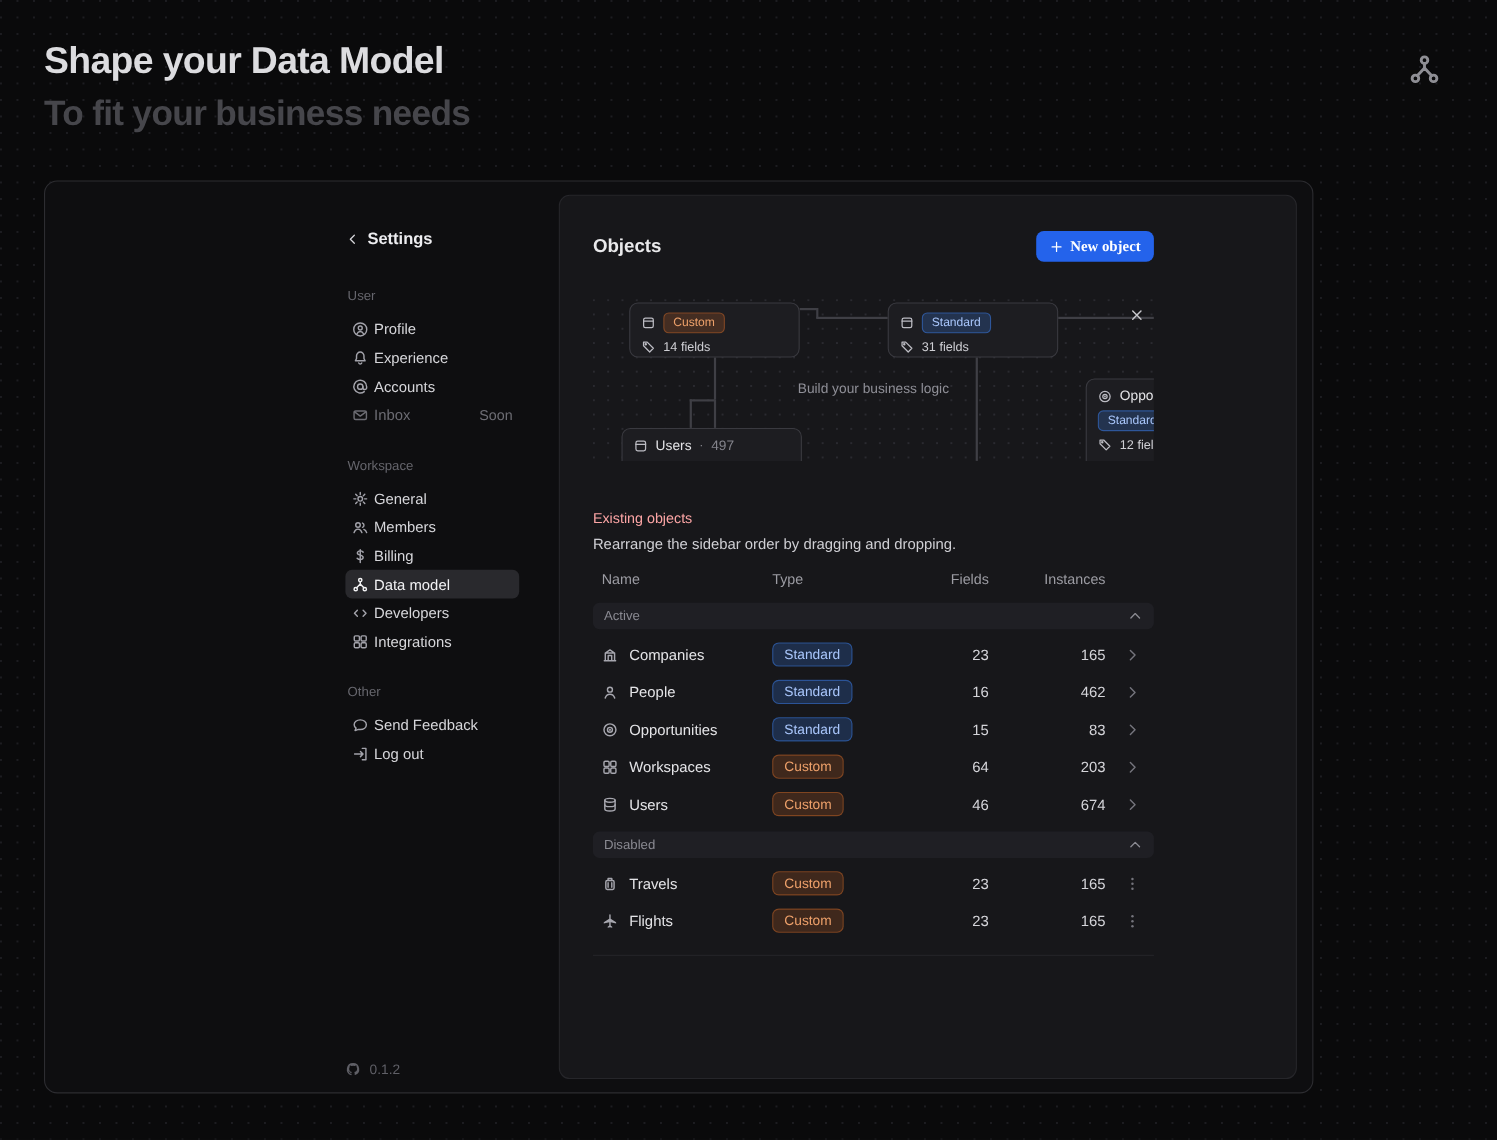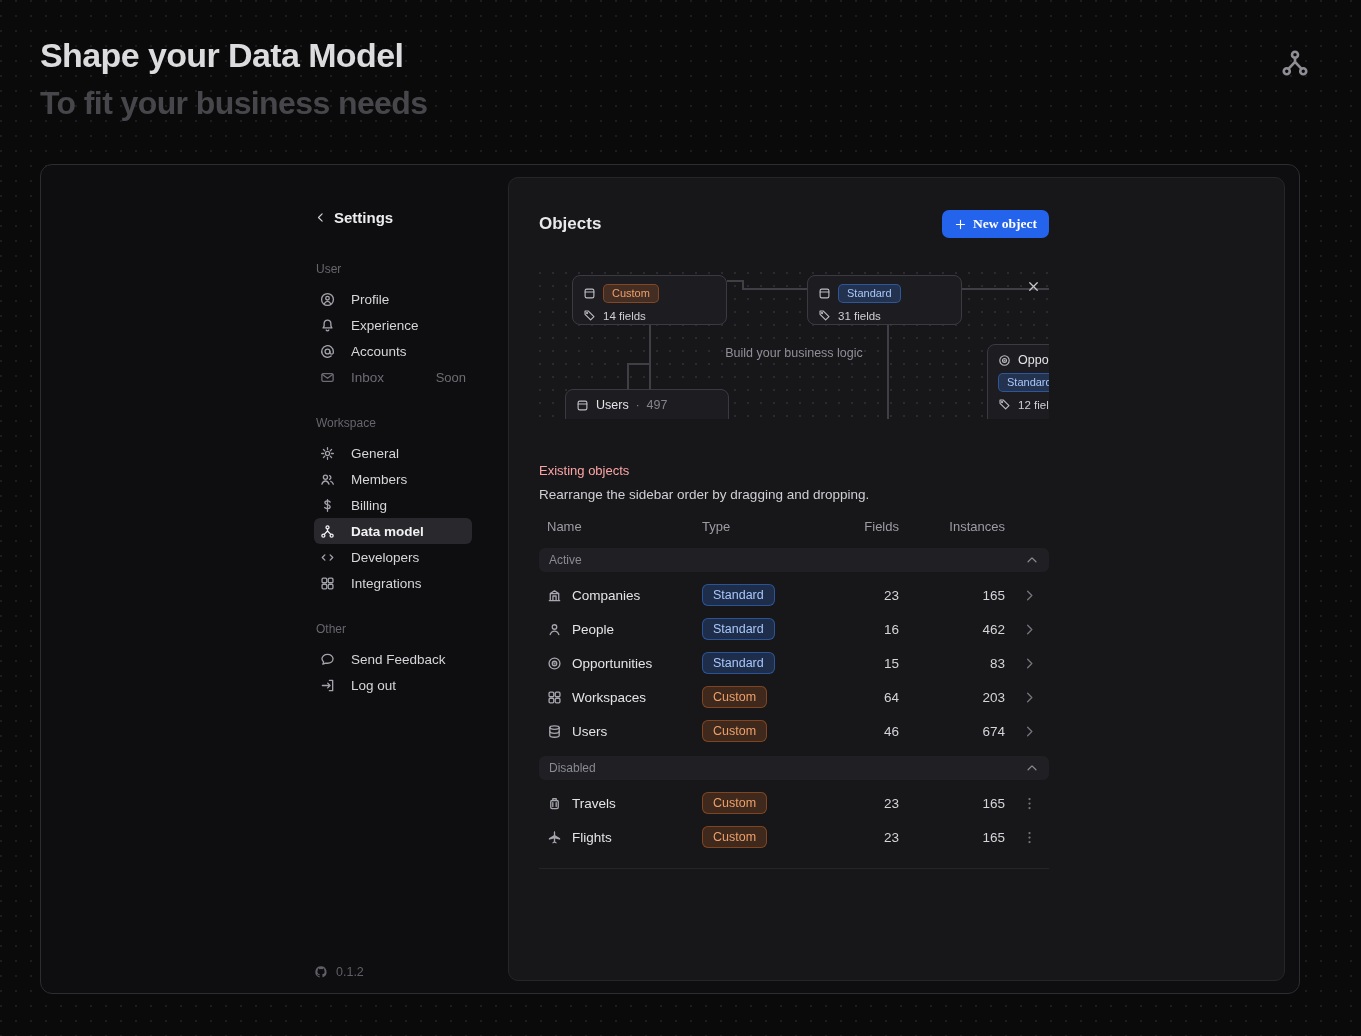--- a/index.html
+++ b/index.html
@@ -15,34 +15,34 @@
   }
   svg { display:block; width:100%; height:100%; }
 
   
   .hero { position:absolute; left:40px; top:36px; }
   .hero h1 { font-size:34px; font-weight:800; letter-spacing:-0.6px; color:#dcdcdf; }
   .hero h2 { font-size:32px; font-weight:800; letter-spacing:-0.6px; color:#46464b; margin-top:10px; }
   .hero-icon { position:absolute; top:48px; right:51px; width:30px; height:30px; color:#8e8e94; }
 
   
-  .panel { position:absolute; left:40px; top:164px; width:1260px; height:830px;
+  .panel { position:absolute; left:40px; top:164px; width:1154px; height:830px;
     background:#0e0e10; border:1px solid #2d2d31; border-radius:12px; display:flex; }
 
   
   .sidebar { width:467px; position:relative; flex:none; }
   .sb-inner { width:158px; margin:44px 36px 0 auto; }
   .sb-back { display:flex; align-items:center; gap:7px; font-size:15px; font-weight:700; color:#ededf0; margin-bottom:36px; cursor:pointer; }
   .sb-back-icon { width:13px; height:13px; color:#d6d6da; }
   .sb-section { margin-bottom:26px; }
   .sb-section-label { font-size:12px; color:#66666d; margin-bottom:10px; padding-left:2px; }
-  .sb-item { display:flex; align-items:center; gap:16px; height:26px; padding:0 6px; border-radius:6px;
+  .sb-item { display:flex; align-items:center; gap:5px; height:26px; padding:0 6px; border-radius:6px;
     font-size:13.5px; color:#d6d6da; cursor:pointer; }
   .sb-item .sb-icon { width:15px; height:15px; color:#a3a3ab; flex:none; }
-  .sb-item.active { background:#29292d; color:#f2f2f4; font-weight:700; }
+  .sb-item.active { background:#29292d; color:#f2f2f4; font-weight:400; }
   .sb-item.active .sb-icon { color:#f2f2f4; }
   .sb-item.muted, .sb-item.muted .sb-icon { color:#6c6c73; }
   .sb-badge { margin-left:auto; font-size:13px; color:#6c6c73; }
   .sb-version { position:absolute; left:273px; bottom:14px; display:flex; align-items:center; gap:8px;
     color:#5f5f66; font-size:12.5px; }
   .sb-gh { width:14px; height:14px; color:#5f5f66; }
 
   
   .content { flex:1; margin:12px 14px 12px 0; background:#17171a; border:1px solid #26262a;
     border-radius:10px; position:relative; overflow:hidden; }

